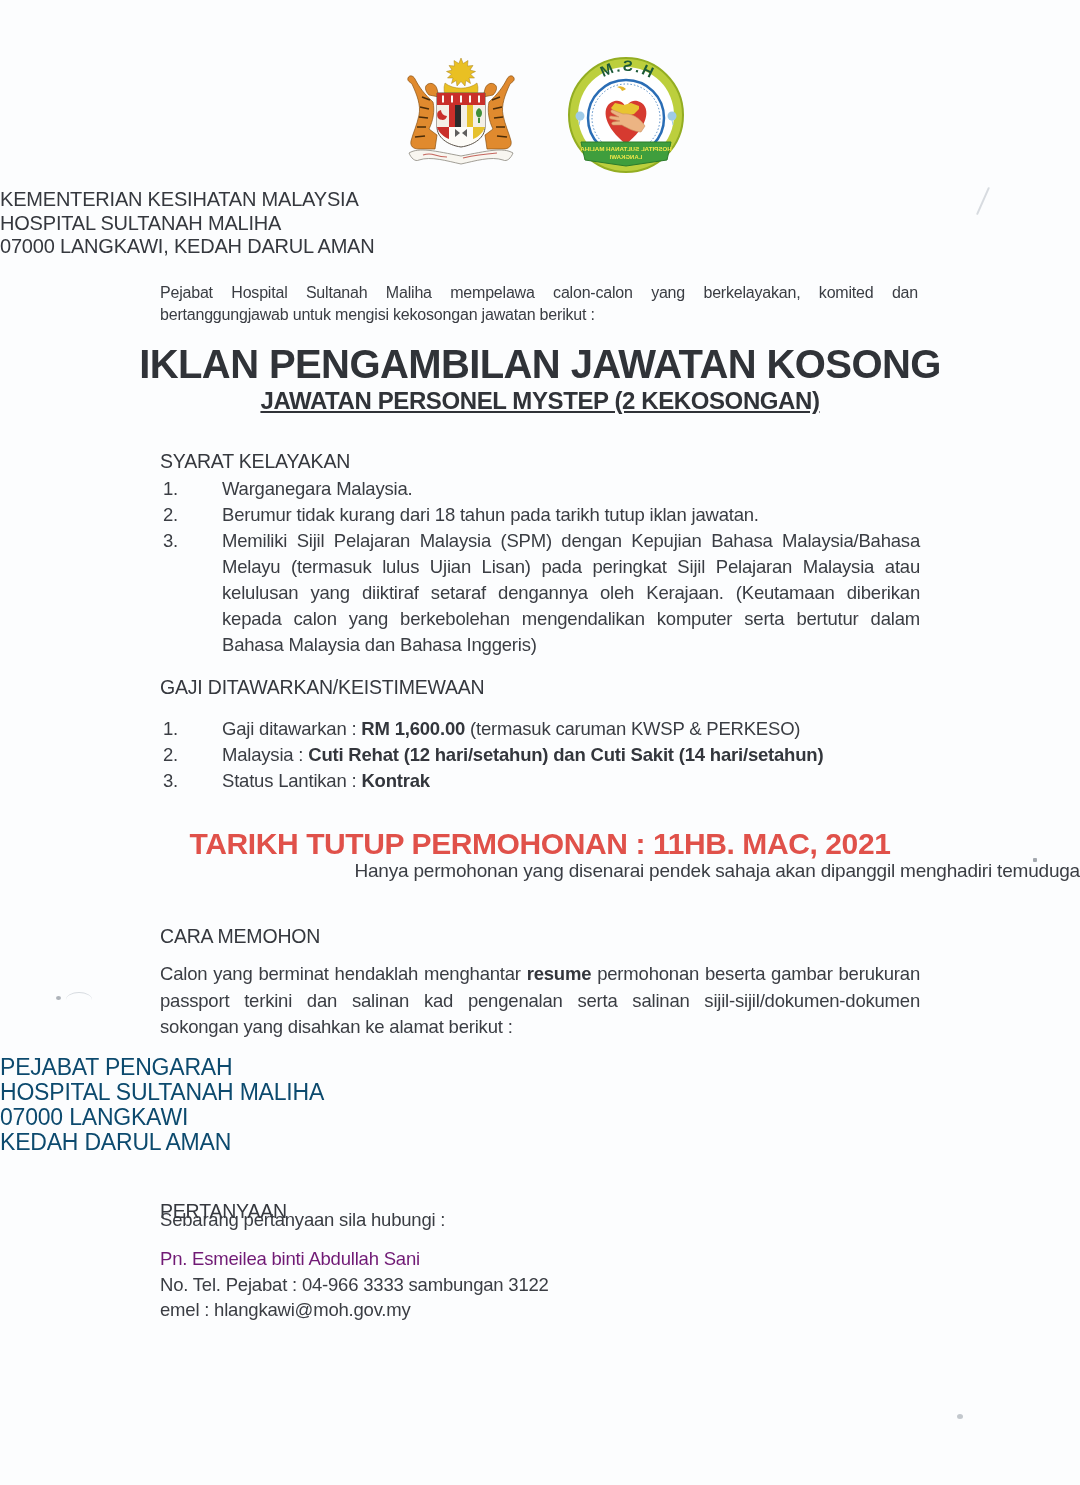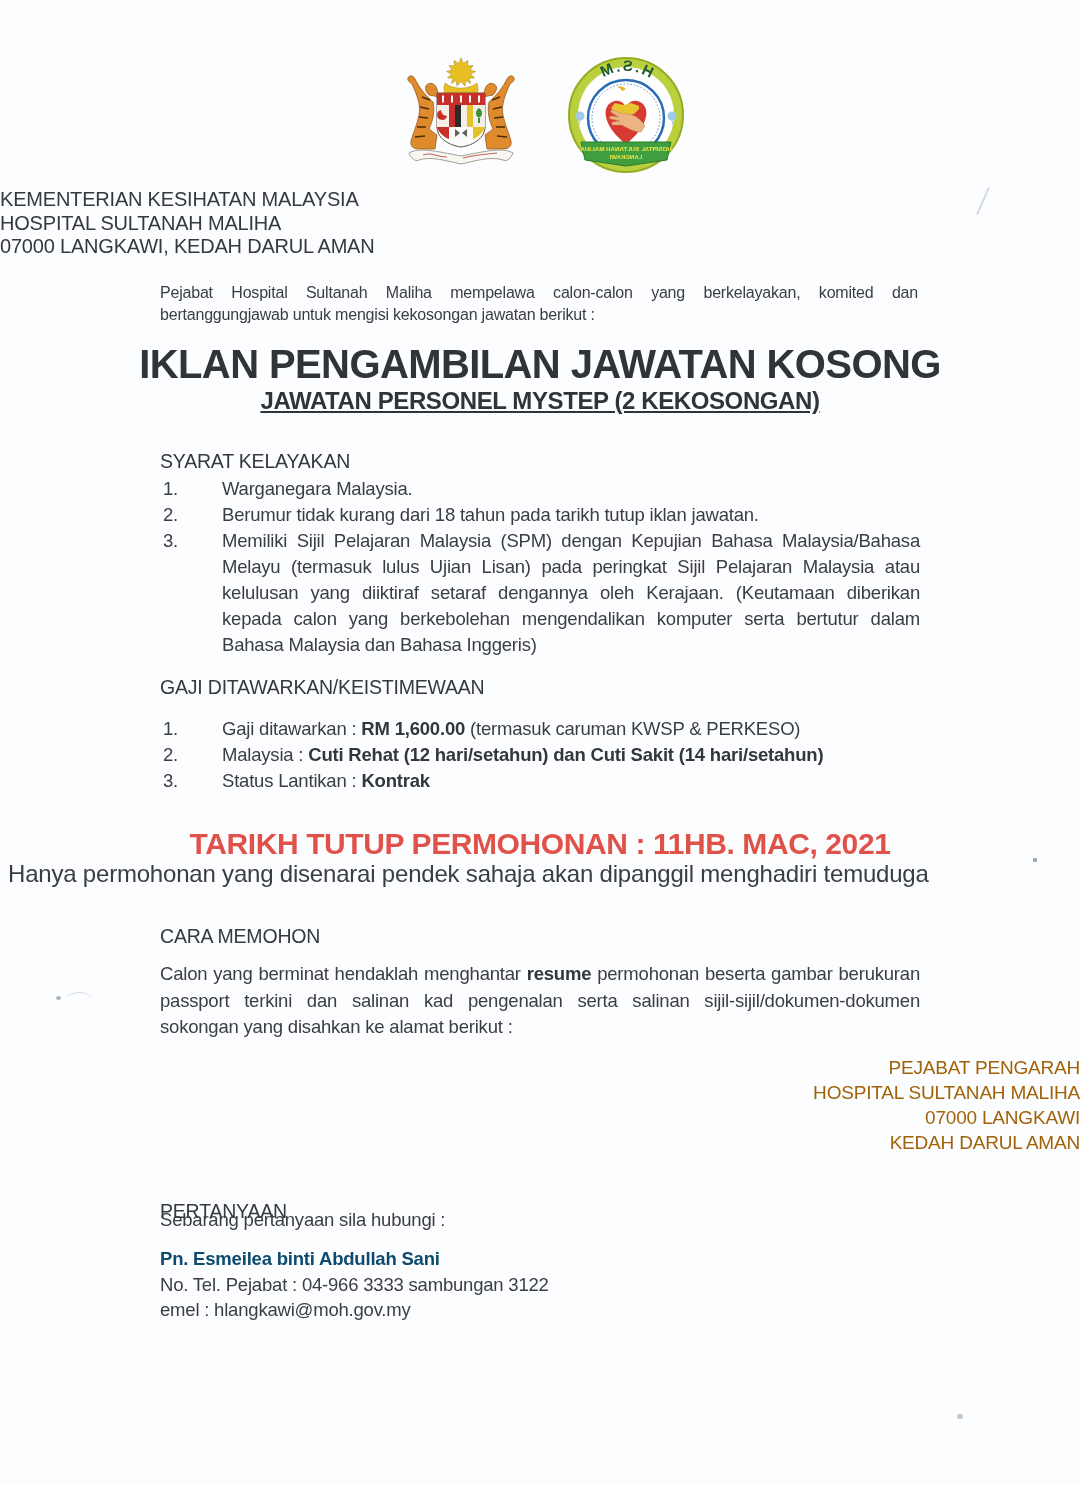--- a/index.html
+++ b/index.html
@@ -63,42 +63,42 @@
   .justify { text-align: justify; }
   b, .bold { font-weight: 700; color: #33363c; }
 
   .deadline {
     position: absolute; top: 827px; left: 0; width: 100%;
     text-align: center; font-size: 30px; font-weight: 700;
     letter-spacing: -0.4px;
   }
   .deadline-note {
     position: absolute; top: 860px; left: 0; width: 100%;
-    text-align: left; font-size: 24px; letter-spacing: -0.2px; padding-left: 8px;
+    text-align: right; font-size: 19px; letter-spacing: -0.2px; padding-left: 8px;
   }
 
   .cara-para {
     position: absolute; top: 961px; left: 160px; width: 760px;
     font-size: 18.5px; line-height: 26.5px; text-align: justify;
     letter-spacing: -0.2px;
   }
   .address {
     position: absolute; top: 1055px; left: 0; width: 100%;
-    text-align: right; font-size: 19px; line-height: 25px;
-    letter-spacing: -0.2px; color: #a16207;
+    text-align: left; font-size: 23px; line-height: 25px;
+    letter-spacing: -0.2px; color: #0c4a6e;
   }
   .hubungi {
     position: absolute; top: 1209px; left: 160px;
     font-size: 18.5px; letter-spacing: -0.2px;
   }
   .contact {
     position: absolute; top: 1246px; left: 160px;
     font-size: 18.5px; line-height: 25.5px; letter-spacing: -0.2px;
   }
-  .contact .name { font-weight: 700; color: #0c4a6e; }
+  .contact .name { font-weight: 400; color: #701a75; }
 
   
   .artifact { position: absolute; pointer-events: none; }
   .a-slash { top: 186px; left: 982px; width: 2px; height: 30px; background: #c3c9d0; transform: rotate(24deg); border-radius: 2px; opacity: .65; }
   .a-dot1 { top: 996px; left: 56px; width: 5px; height: 4px; background: #9aa0a8; border-radius: 50%; opacity: .8; }
   .a-curve { top: 992px; left: 66px; width: 26px; height: 8px; border-top: 1.5px solid #c6ccd3; border-radius: 50%/100% 100% 0 0; opacity: .7; }
   .a-dot2 { top: 1414px; left: 957px; width: 6px; height: 5px; background: #b4bac1; border-radius: 50%; opacity: .8; }
   .a-dot3 { top: 858px; left: 1033px; width: 4px; height: 4px; background: #8d939b; border-radius: 1px; opacity: .8; }
 </style>
 </head>

